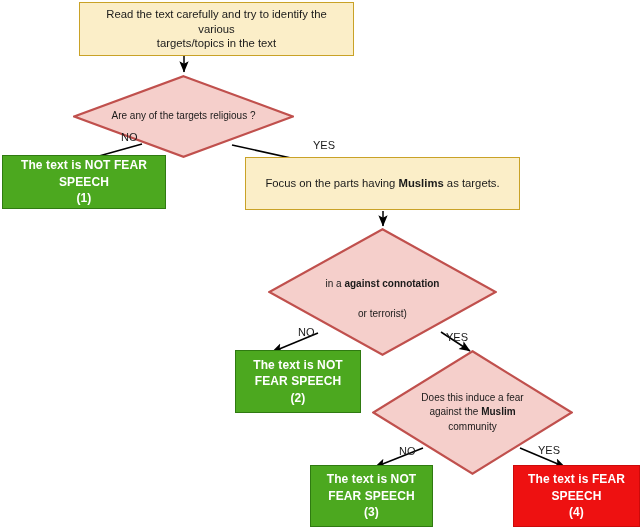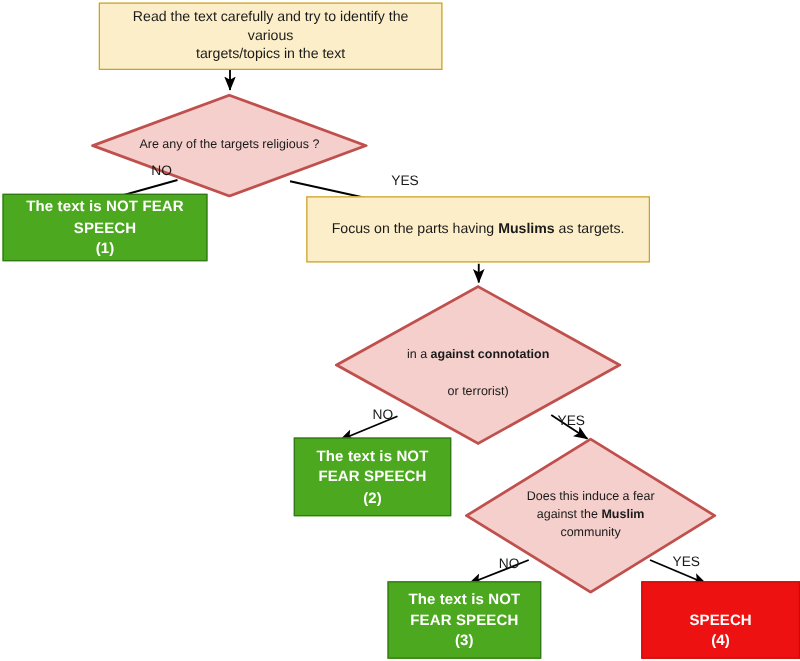--- a/index.html
+++ b/index.html
@@ -149,21 +149,21 @@
   <div class="node term green" style="left:310px;top:465px;width:123px;height:62px;">
     <div>
       <span>The text is NOT</span><br>
       <span>FEAR SPEECH</span><br>
       <span>(3)</span>
     </div>
   </div>
 
   <div class="node term red" style="left:513px;top:465px;width:127px;height:62px;">
     <div>
-      <br>
+      <span>The text is FEAR</span><br>
       <span>SPEECH</span><br>
       <span>(4)</span>
     </div>
   </div>
 
   <div class="edge-label" style="left:121px;top:131px;">NO</div>
   <div class="edge-label" style="left:313px;top:139px;">YES</div>
 
   <div class="edge-label" style="left:298px;top:326px;">NO</div>
   <div class="edge-label" style="left:446px;top:331px;">YES</div>

